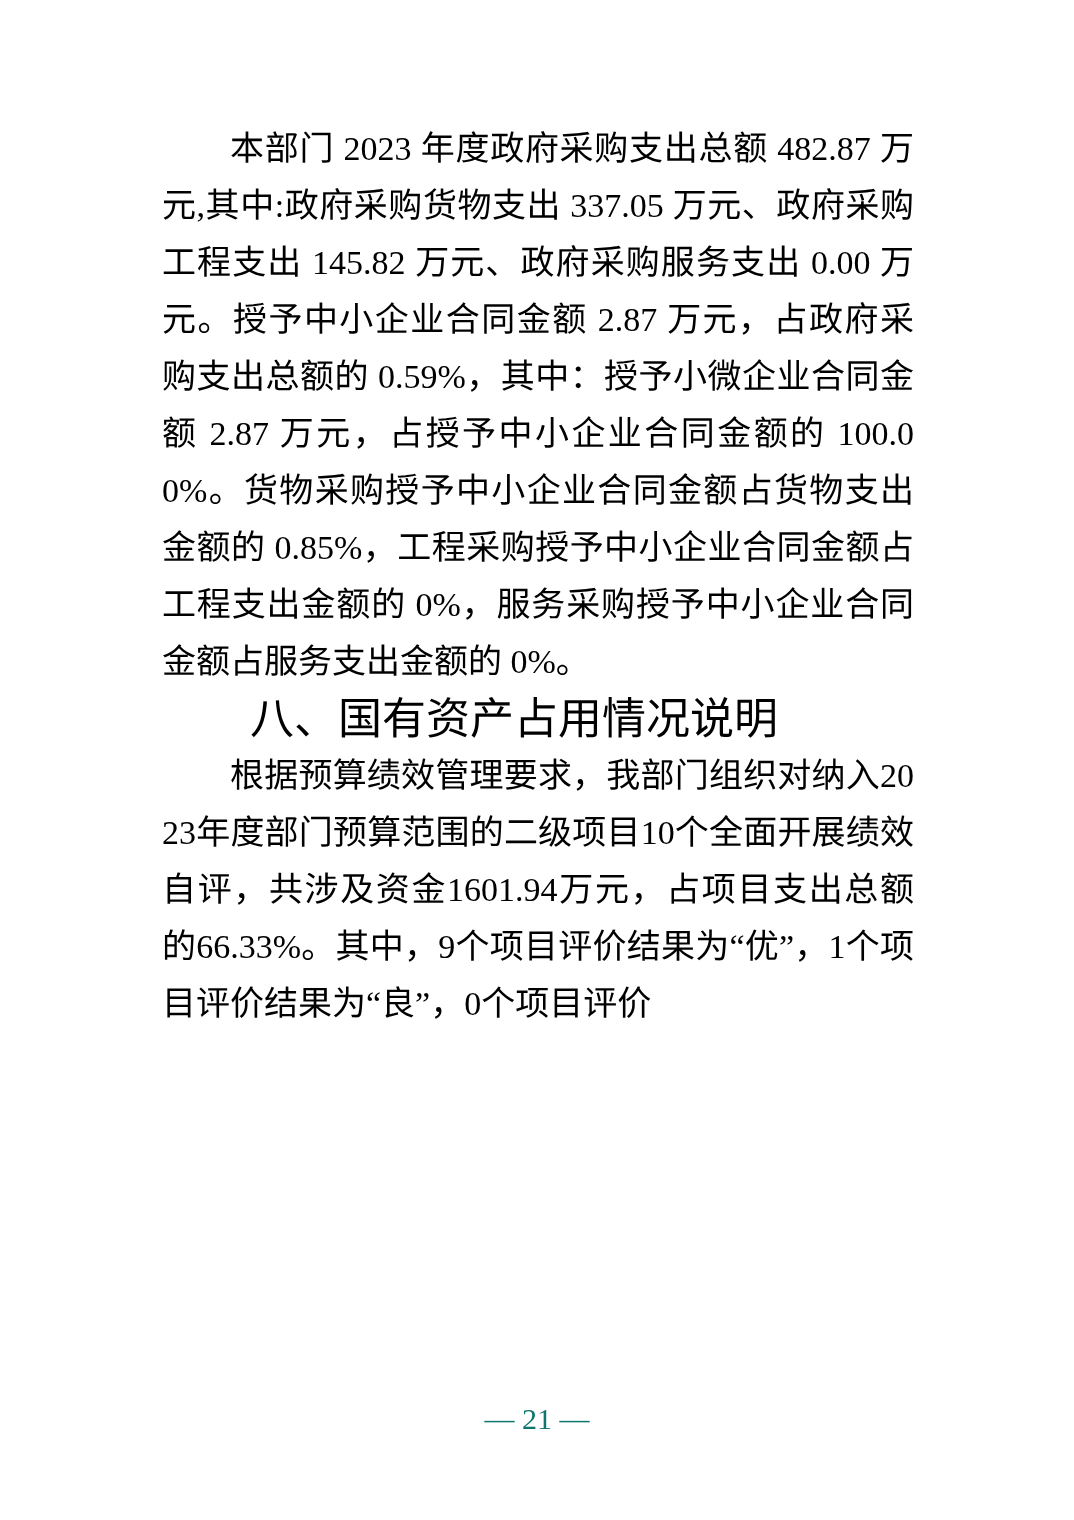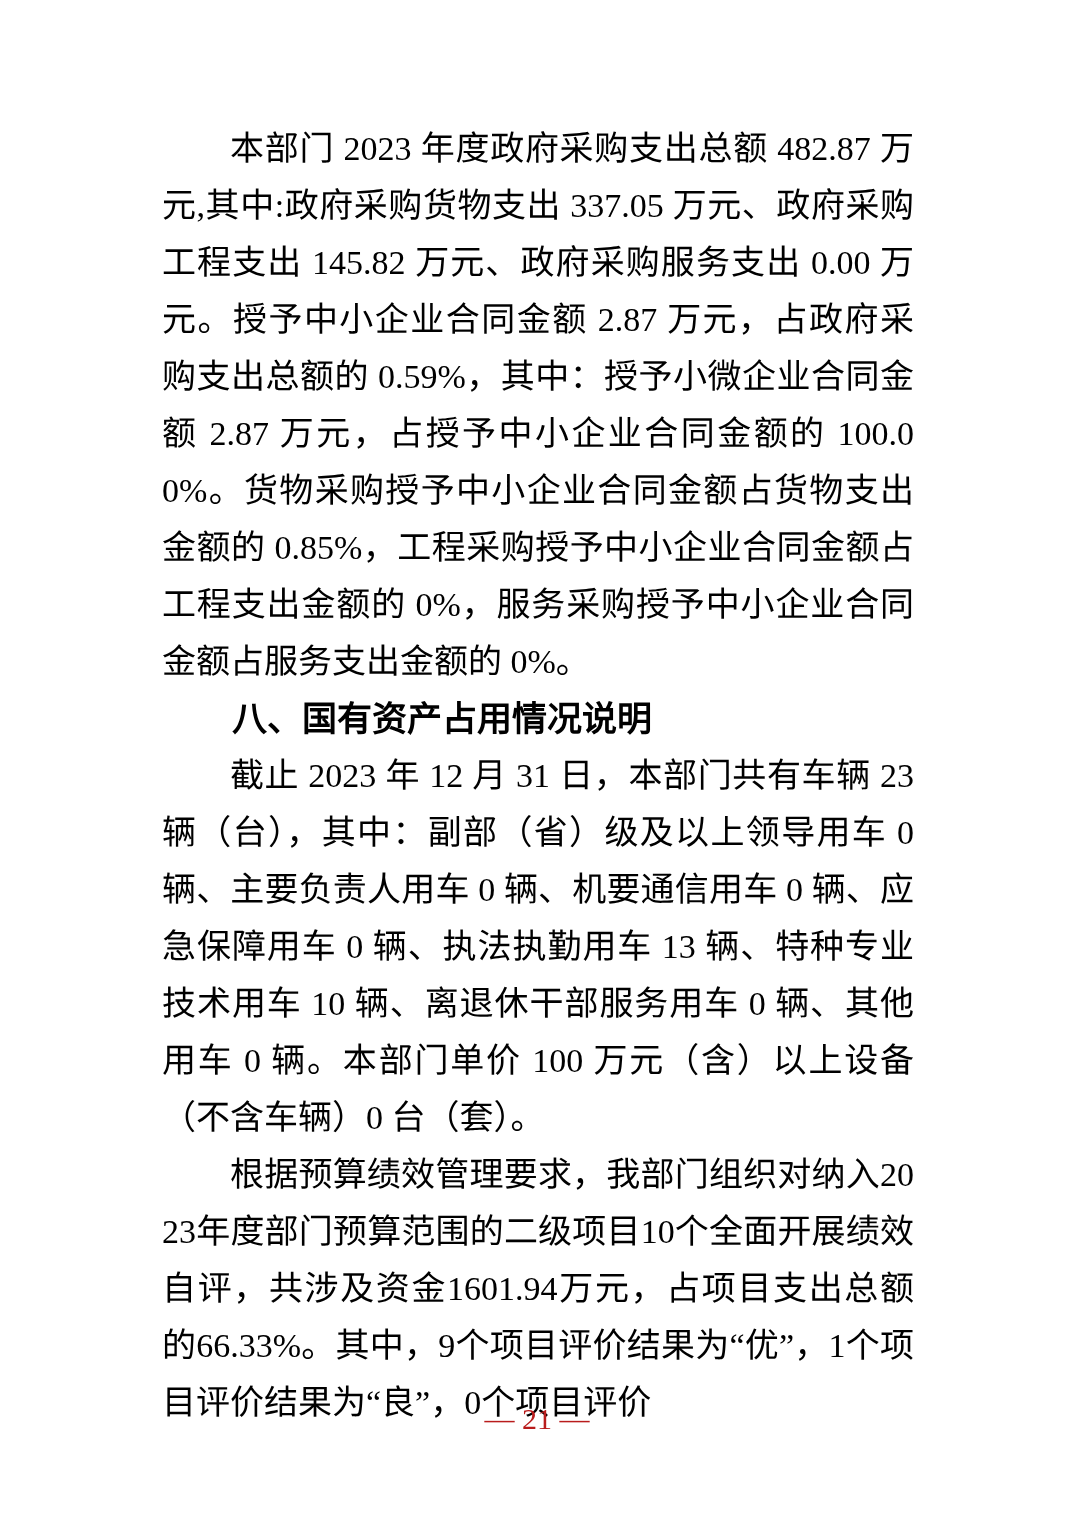--- a/index.html
+++ b/index.html
@@ -28,50 +28,49 @@
     font-size: 34px;
     line-height: 57px;
     text-align: justify;
     text-justify: inter-character;
     text-indent: 2em;
     font-family: "Liberation Serif", "DejaVu Serif", serif;
     word-break: break-all;
   }
   .heading-hei {
     margin: 0;
-    font-size: 35px;
+    font-size: 44px;
     line-height: 57px;
-    font-weight: 700;
+    font-weight: 400;
     text-indent: 2em;
     font-family: "Liberation Sans", "DejaVu Sans", sans-serif;
   }
   .heading-sub {
     margin: 0;
     font-size: 35px;
     line-height: 57px;
     font-weight: 700;
     text-indent: 2em;
     font-family: "Liberation Serif", "DejaVu Serif", serif;
   }
   .page-number {
     position: absolute;
     left: 0;
     width: 100%;
     top: 1398px;
     text-align: center;
     font-size: 30px;
     line-height: 42px;
     font-family: "Liberation Serif", "DejaVu Serif", serif;
-    color: #b91c1c;
+    color: #0f766e;
   }
 </style>
 </head>
 <body>
 
 <div class="page">
   <div class="content">
     <p class="para">本部门 2023 年度政府采购支出总额 482.87 万元,其中:政府采购货物支出 337.05 万元、政府采购工程支出 145.82 万元、政府采购服务支出 0.00 万元。授予中小企业合同金额 2.87 万元，占政府采购支出总额的 0.59%，其中：授予小微企业合同金额 2.87 万元，占授予中小企业合同金额的 100.00%。货物采购授予中小企业合同金额占货物支出金额的 0.85%，工程采购授予中小企业合同金额占工程支出金额的 0%，服务采购授予中小企业合同金额占服务支出金额的 0%。</p>
     <h2 class="heading-hei">八、国有资产占用情况说明</h2>
-    <p class="para">截止 2023 年 12 月 31 日，本部门共有车辆 23 辆（台），其中：副部（省）级及以上领导用车 0 辆、主要负责人用车 0 辆、机要通信用车 0 辆、应急保障用车 0 辆、执法执勤用车 13 辆、特种专业技术用车 10 辆、离退休干部服务用车 0 辆、其他用车 0 辆。本部门单价 100 万元（含）以上设备（不含车辆）0 台（套）。</p>
     <p class="para">根据预算绩效管理要求，我部门组织对纳入2023年度部门预算范围的二级项目10个全面开展绩效自评，共涉及资金1601.94万元，占项目支出总额的66.33%。其中，9个项目评价结果为“优”，1个项目评价结果为“良”，0个项目评价</p>
   </div>
   <div class="page-number">— 21 —</div>
 </div>
 
 </body></html>

